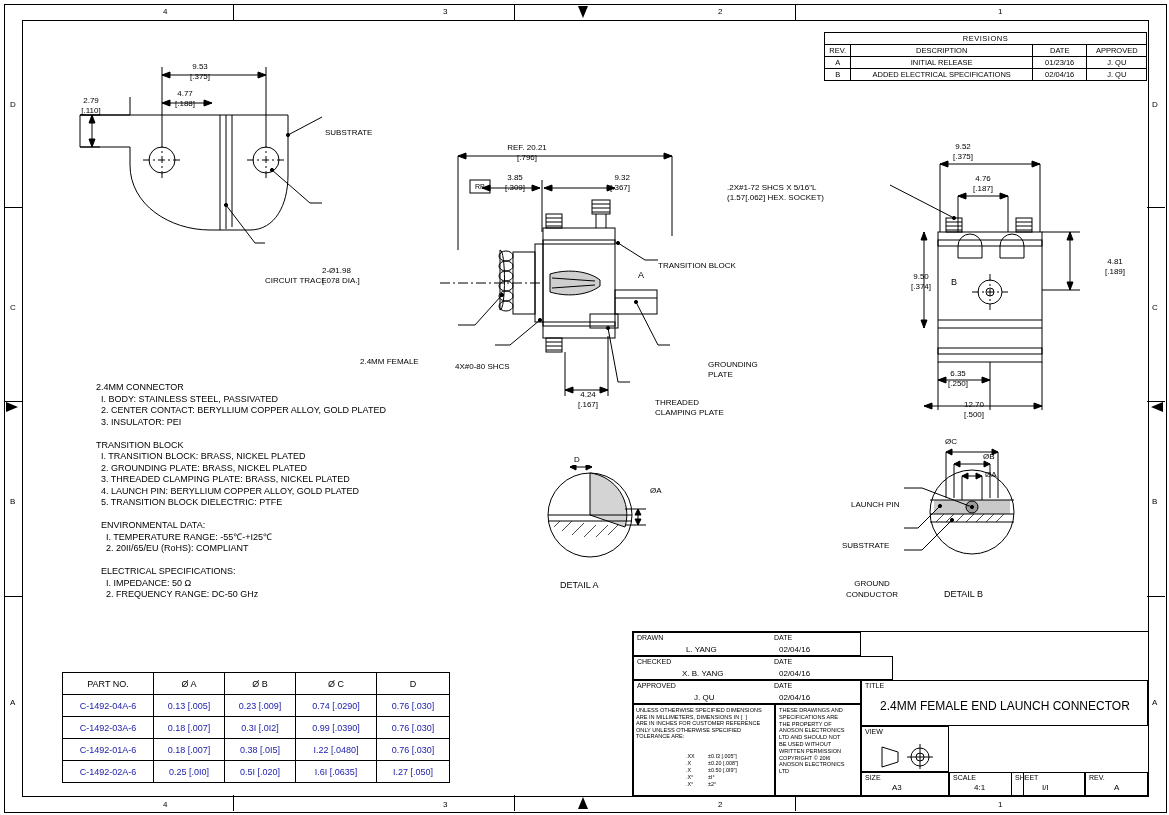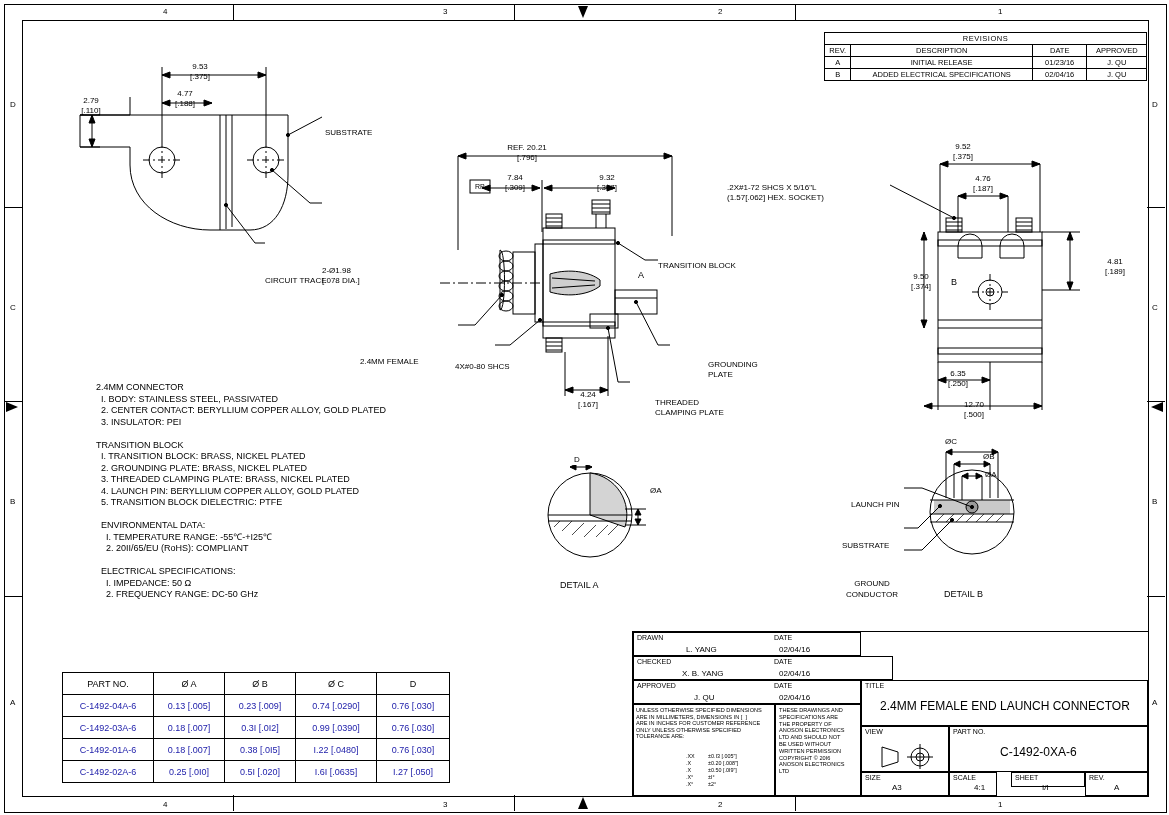--- a/index.html
+++ b/index.html
@@ -257,23 +257,23 @@
       <line x1="196" y1="162" x2="218" y2="205"></line>
         <circle cx="196" cy="162" r="1.6" fill="#000"></circle>
       <line x1="218" y1="205" x2="230" y2="205"></line>
       <line x1="168" y1="188" x2="178" y2="242"></line>
         <circle cx="168" cy="188" r="1.6" fill="#000"></circle>
       <line x1="178" y1="242" x2="190" y2="242"></line>
     </g>
   </svg>
   <div class="txt xs ctr" style="left:487px;top:143px;width:80px;line-height:10px;">REF. 20.21
 [.796]</div>
-  <div class="txt xs ctr" style="left:492px;top:173px;width:46px;line-height:10px;">7.84
+  <div class="txt xs ctr" style="left:492px;top:173px;width:46px;line-height:10px;">3.85
 [.309]</div>
-  <div class="txt xs ctr" style="left:584px;top:173px;width:46px;line-height:10px;">9.32
+  <div class="txt xs ctr" style="left:584px;top:173px;width:46px;line-height:10px;text-align:right;">9.32
 [.367]</div>
   <div class="txt xs ctr" style="left:565px;top:390px;width:46px;line-height:10px;">4.24
 [.167]</div>
   <div class="txt tiny" style="left:475px;top:183px;">RP</div>
   <div class="txt sm" style="left:638px;top:270px;">A</div>
   <div class="txt xs" style="left:658px;top:261px;">TRANSITION BLOCK</div>
   <div class="txt xs" style="left:360px;top:357px;">2.4MM FEMALE</div>
   <div class="txt xs" style="left:455px;top:362px;">4X#0-80 SHCS</div>
   <div class="txt xs" style="left:708px;top:360px;line-height:10px;">GROUNDING
 PLATE</div>
@@ -564,34 +564,30 @@
       <div class="txt tiny" style="left:3px;top:1px;">VIEW</div>
       <svg class="abs" style="left:14px;top:14px;" width="70" height="28">
         <path d="M6,6 L22,11 L22,21 L6,26 Z" fill="none" stroke="#000"></path>
         <circle cx="44" cy="16" r="9" fill="none" stroke="#000"></circle>
         <circle cx="44" cy="16" r="4" fill="none" stroke="#000"></circle>
         <line x1="31" y1="16" x2="57" y2="16" stroke="#000"></line>
         <line x1="44" y1="3" x2="44" y2="29" stroke="#000"></line>
       </svg>
     </div>
 
-    <div class="tb-cell" style="left:316px;top:94px;width:199px;height:46px;">
-      <div class="txt tiny" style="left:3px;top:1px;">PART NO.</div>
-      <div class="txt lg" style="left:50px;top:18px;">C-1492-0XA-6</div>
-    </div>
 
     <div class="tb-cell" style="left:228px;top:140px;width:88px;height:24px;">
       <div class="txt tiny" style="left:3px;top:1px;">SIZE</div>
       <div class="txt xs" style="left:30px;top:10px;">A3</div>
     </div>
-    <div class="tb-cell" style="left:316px;top:140px;width:48px;height:24px;">
+    <div class="tb-cell" style="left:316px;top:140px;width:75px;height:24px;">
       <div class="txt tiny" style="left:3px;top:1px;">SCALE</div>
       <div class="txt xs" style="left:24px;top:10px;">4:1</div>
     </div>
-    <div class="tb-cell" style="left:378px;top:140px;width:74px;height:15px;">
+    <div class="tb-cell" style="left:378px;top:140px;width:74px;height:24px;">
       <div class="txt tiny" style="left:3px;top:1px;">SHEET</div>
       <div class="txt xs" style="left:30px;top:10px;">I/I</div>
     </div>
     <div class="tb-cell" style="left:452px;top:140px;width:63px;height:24px;">
       <div class="txt tiny" style="left:3px;top:1px;">REV.</div>
       <div class="txt xs" style="left:28px;top:10px;">A</div>
     </div>
   </div>
 
 </div>

